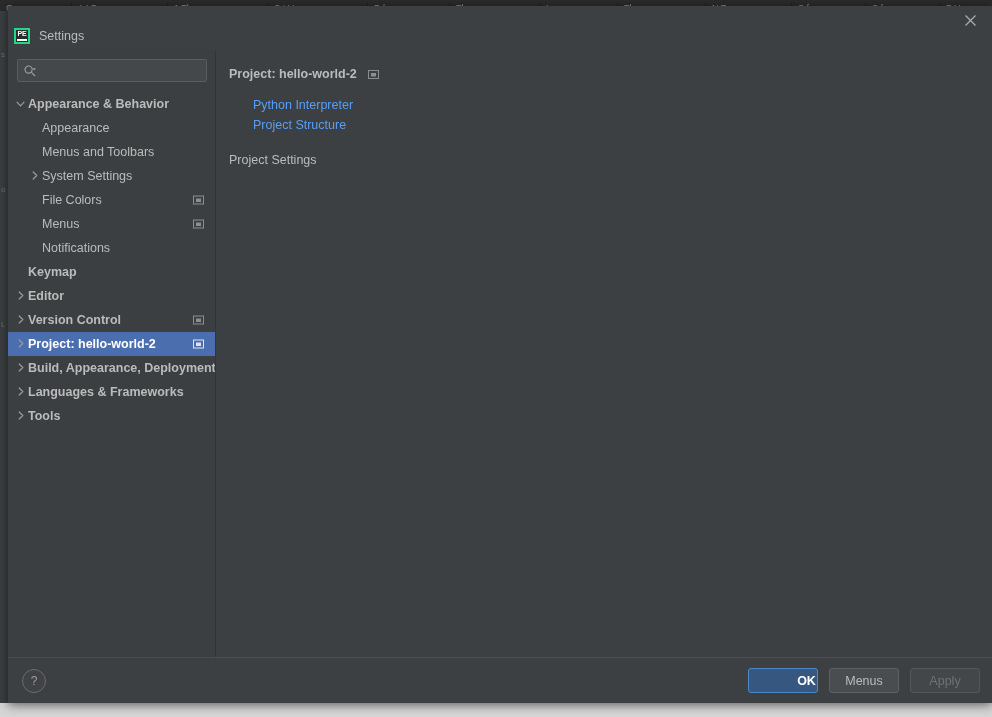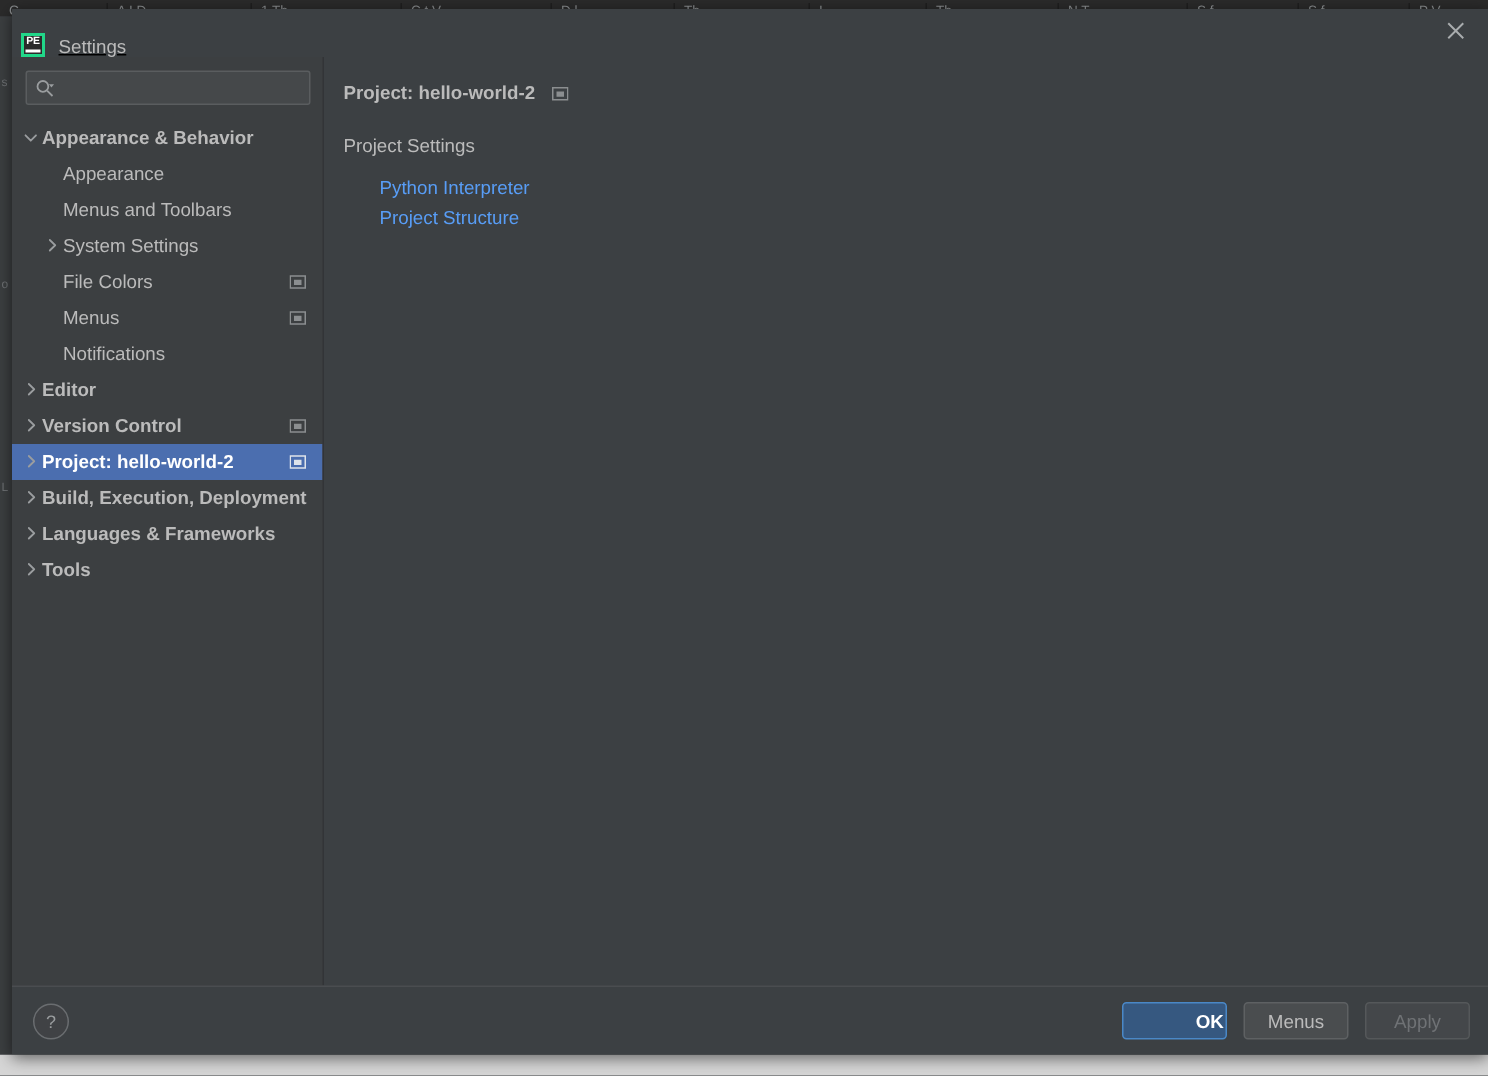--- a/index.html
+++ b/index.html
@@ -83,24 +83,23 @@
     flex-direction: column;
     overflow: hidden;
   }
 
   
   #dialog-titlebar {
     height: 28px;
     min-height: 28px;
     background: #3c4043;
     display: flex;
-    align-items: flex-end;
-    padding: 4px 0 0 6px;
+    align-items: center;
+    padding: 16px 0 0 6px;
     position: relative;
-    text-decoration: underline;
   }
   #pycharm-icon {
     width: 16px; height: 16px;
     border: 2px solid #21d789;
     box-sizing: border-box;
     background: #2b2b2b;
     position: relative;
     margin-right: 9px;
     flex: 0 0 auto;
   }
@@ -400,20 +399,24 @@
                 <rect x="0.5" y="1.5" width="10" height="8" stroke="#8b8e90" stroke-width="1" fill="none"></rect>
                 <rect x="3" y="4" width="5" height="3.5" fill="#8b8e90"></rect>
               </svg>
             </div>
           </div>
           <div class="tree-row level1">
             <div class="tree-chevron" style="margin-left: 20px;"></div>
             <div class="tree-label">Notifications</div>
           </div>
           <div class="tree-row level0">
+            <div class="tree-chevron" style="margin-left: 6px;"></div>
+            <div class="tree-label">Keymap</div>
+          </div>
+          <div class="tree-row level0">
             <div class="tree-chevron" style="margin-left: 6px;">
               <svg width="10" height="10" viewBox="0 0 10 10" aria-hidden="true">
                 <path d="M3.2 1 L6.8 4.5 L3.2 8" stroke="#9a9d9f" stroke-width="1.2" fill="none" stroke-linecap="round" stroke-linejoin="round"></path>
               </svg>
             </div>
             <div class="tree-label">Editor</div>
           </div>
           <div class="tree-row level0">
             <div class="tree-chevron" style="margin-left: 6px;">
               <svg width="10" height="10" viewBox="0 0 10 10" aria-hidden="true">
@@ -441,21 +444,21 @@
                 <rect x="3" y="4" width="5" height="3.5" fill="#dfe4ea"></rect>
               </svg>
             </div>
           </div>
           <div class="tree-row level0">
             <div class="tree-chevron" style="margin-left: 6px;">
               <svg width="10" height="10" viewBox="0 0 10 10" aria-hidden="true">
                 <path d="M3.2 1 L6.8 4.5 L3.2 8" stroke="#9a9d9f" stroke-width="1.2" fill="none" stroke-linecap="round" stroke-linejoin="round"></path>
               </svg>
             </div>
-            <div class="tree-label">Build, Execution, Deployment</div>
+            <div class="tree-label">Build, Appearance, Deployment</div>
           </div>
           <div class="tree-row level0">
             <div class="tree-chevron" style="margin-left: 6px;">
               <svg width="10" height="10" viewBox="0 0 10 10" aria-hidden="true">
                 <path d="M3.2 1 L6.8 4.5 L3.2 8" stroke="#9a9d9f" stroke-width="1.2" fill="none" stroke-linecap="round" stroke-linejoin="round"></path>
               </svg>
             </div>
             <div class="tree-label">Languages &amp; Frameworks</div>
           </div>
           <div class="tree-row level0">
@@ -472,25 +475,25 @@
     <div id="main-panel">
       <div id="panel-header">
         <div id="panel-title">Project: hello-world-2</div>
         <div id="panel-header-badge">
           <svg width="11" height="11" viewBox="0 0 11 11" aria-hidden="true">
             <rect x="0.5" y="1.5" width="10" height="8" stroke="#8b8e90" stroke-width="1" fill="none"></rect>
             <rect x="3" y="4" width="5" height="3.5" fill="#8b8e90"></rect>
           </svg>
         </div>
       </div>
-      <div id="section-title">Project Settings</div>
       <div id="link-list">
           <a class="panel-link">Python Interpreter</a>
           <a class="panel-link">Project Structure</a>
         </div>
+      <div id="section-title">Project Settings</div>
     </div>
 
   </div>
 
   <div id="dialog-footer">
     <div id="help-button">?</div>
     <div id="footer-spacer"></div>
     <div class="footer-button primary">OK</div>
     <div class="footer-button">Menus</div>
     <div class="footer-button disabled">Apply</div>

